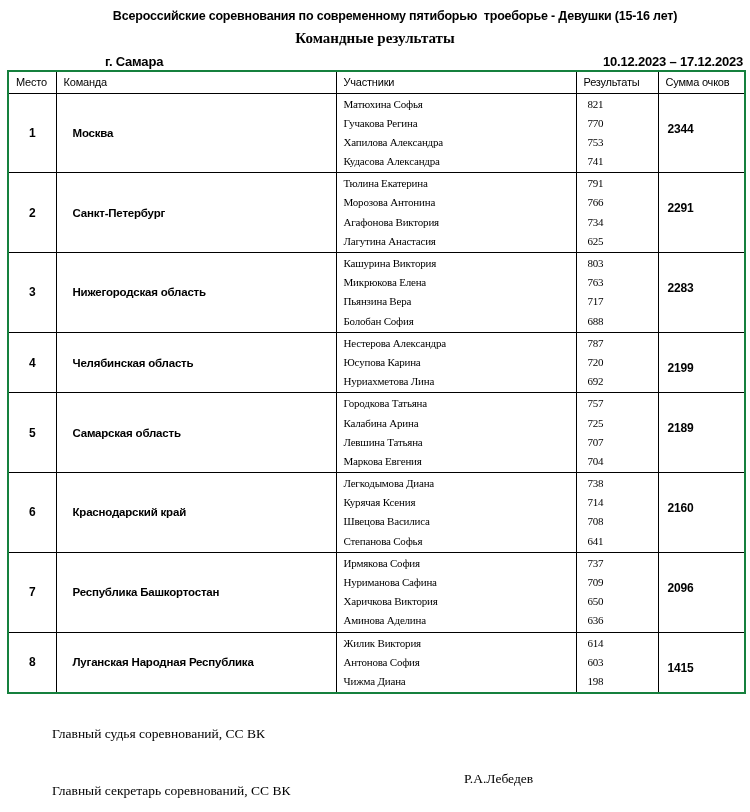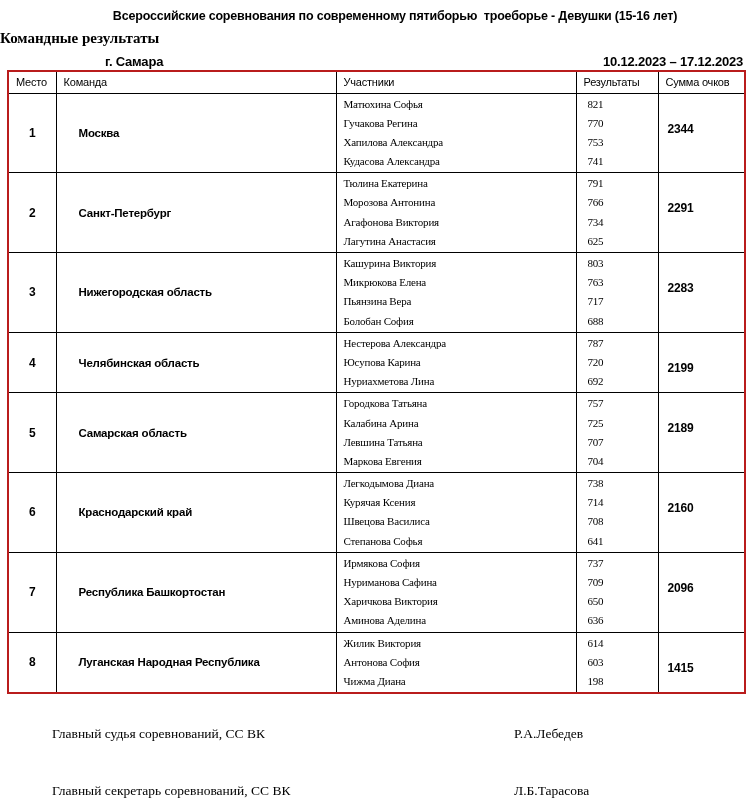--- a/index.html
+++ b/index.html
@@ -13,58 +13,59 @@
   }
   .doc-title {
     position: absolute; top: 9px; left: 0; width: 750px;
     text-align: center;
     font-size: 12.5px; font-weight: 600; letter-spacing: -0.2px;
     white-space: pre;
     margin-left: 20px;
   }
   .doc-subtitle {
     position: absolute; top: 30px; left: 0; width: 750px;
+    text-align: center;
     font-family: "Liberation Serif", "DejaVu Serif", serif;
     font-size: 15px; font-weight: bold;
   }
   .meta-row {
     position: absolute; top: 54px; left: 7px; width: 737px; height: 14px;
     font-size: 13px; font-weight: 600; letter-spacing: -0.2px;
   }
   .meta-city  { position: absolute; left: 98px; top: 0; }
   .meta-dates { position: absolute; right: 1px; top: 0; }
 
   table.results {
     position: absolute; top: 70px; left: 7px; width: 737px;
     border-collapse: collapse;
     table-layout: fixed;
     letter-spacing: -0.2px;
   }
   table.results, table.results th, table.results td {
     border: 1px solid #000;
   }
-  table.results { border: 2px solid #b91c1c; }
+  table.results { border: 2px solid #15803d; }
   table.results th {
     font-size: 11px; font-weight: normal;
     text-align: left; height: 22px;
     padding: 0 0 0 7px;
     white-space: nowrap;
   }
   th.col-place { padding-left: 6px; }
   th.col-participants { border-right: none; }
   th.col-results { border-left: none; text-align: right; padding: 0 5px 0 0; }
   th.col-total { padding-left: 9px; }
 
   td.place {
     text-align: center; font-weight: bold; font-size: 12px;
     vertical-align: middle;
   }
   td.team {
     font-weight: bold; font-size: 11.5px;
-    padding-left: 22px; vertical-align: middle;
+    padding-left: 16px; vertical-align: middle;
     white-space: nowrap;
   }
   td.participants { border-right: none; padding: 1px 0 1px 7px; vertical-align: middle; }
   td.results      { border-left: none;  padding: 1px 0 1px 11px; vertical-align: middle; margin-left: 44px; }
   td.total {
     font-weight: bold; font-size: 12px;
     vertical-align: top; padding: 28px 0 0 9px;
   }
   .pline {
     height: 19.2px; line-height: 19.2px;
@@ -72,21 +73,21 @@
   }
   .signature-label, .signature-name {
     position: absolute;
     font-family: "Liberation Serif", "DejaVu Serif", serif;
     font-size: 13.5px;
     white-space: nowrap;
   }
   .sig-row-1 { top: 726px; }
   .sig-row-2 { top: 783px; }
   .sig-label-x { left: 52px; }
-  .sig-name-x  { left: 514px; }
+  .sig-name-x  { left: 464px; margin-top: 45px; }
 </style>
 </head>
 <body>
 
 <div class="doc-title">Всероссийские соревнования по современному пятиборью  троеборье - Девушки (15-16 лет)</div>
 <div class="doc-subtitle">Командные результаты</div>
 
 <div class="meta-row">
   <span class="meta-city">г. Самара</span>
   <span class="meta-dates">10.12.2023 – 17.12.2023</span>

